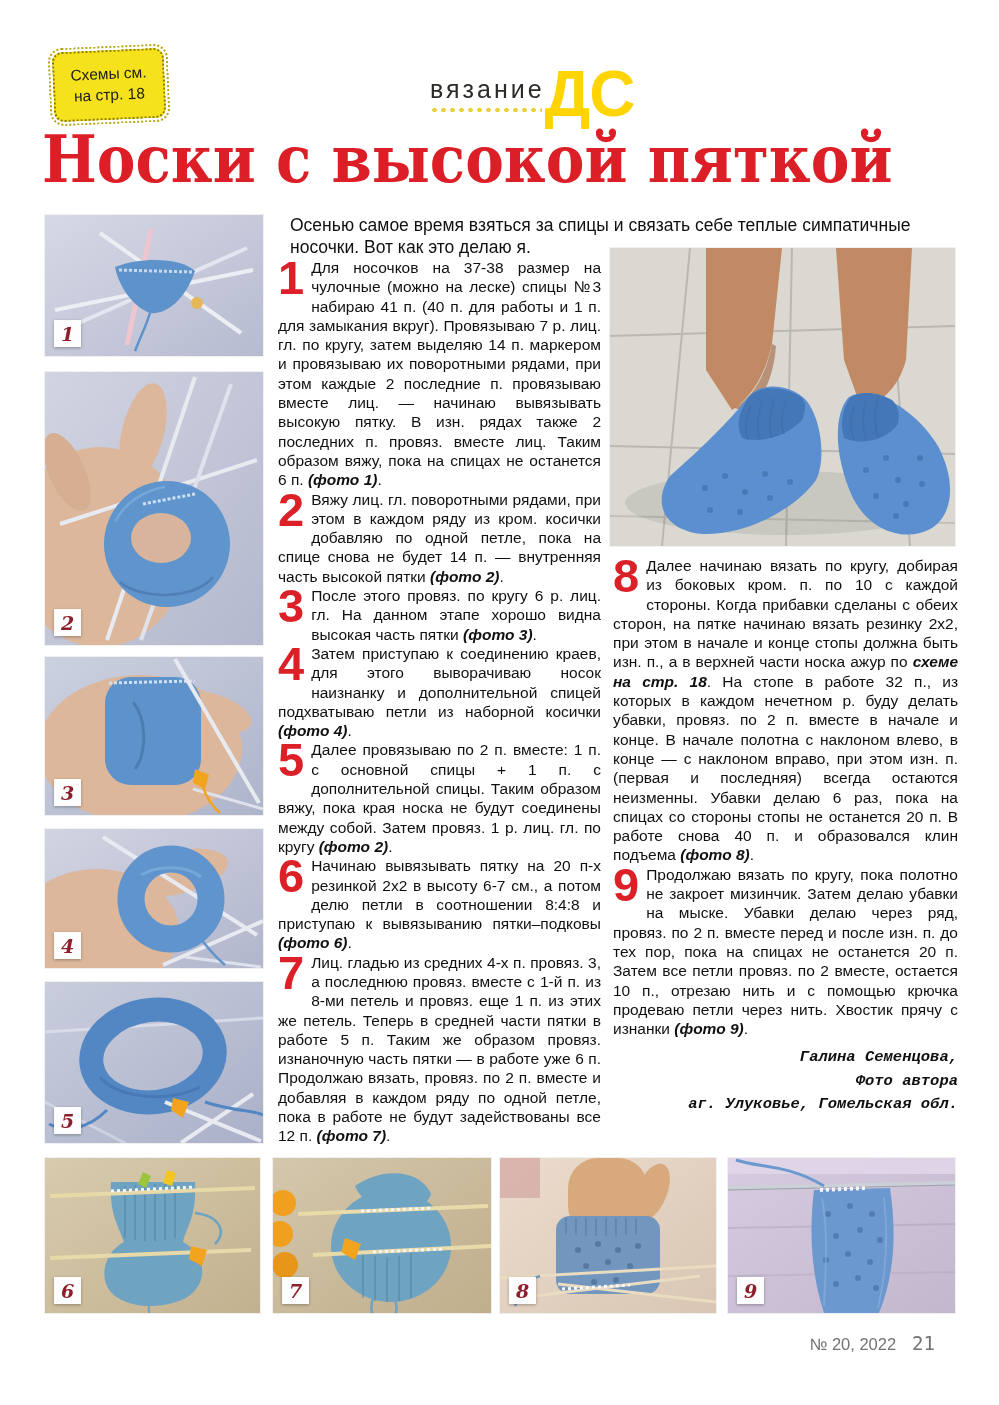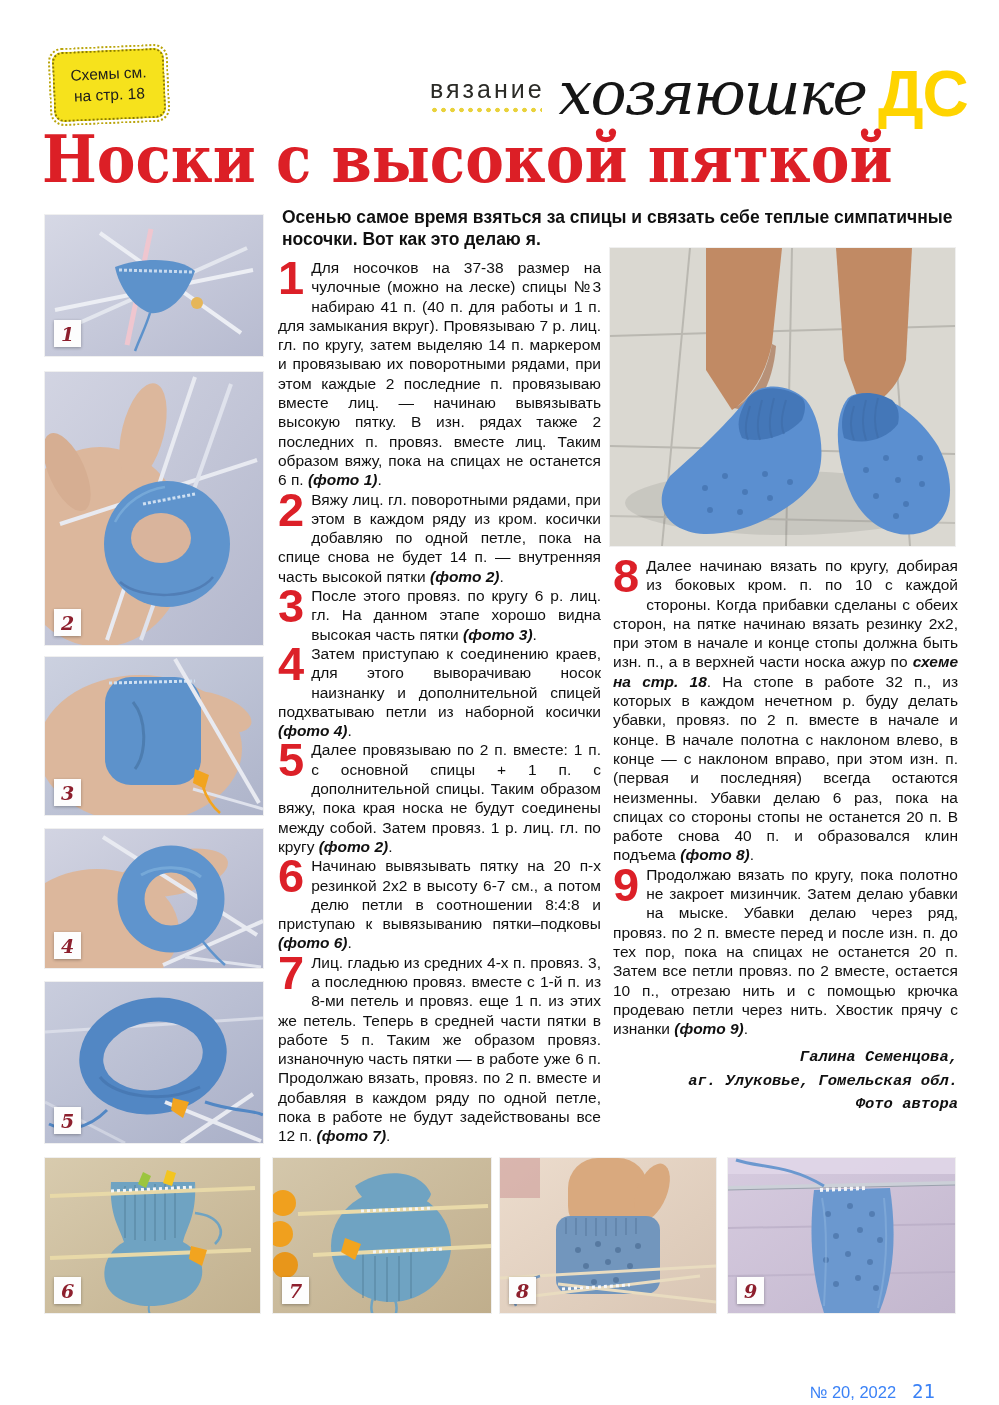--- a/index.html
+++ b/index.html
@@ -16,21 +16,21 @@
   .m-section{font-size:25px;letter-spacing:3px;color:#2b2b27;}
   .zigzag{width:112px;height:8px;margin-top:2px;
           background-image:radial-gradient(circle,#e9d23c 2px,rgba(0,0,0,0) 2.6px);
           background-size:9px 8px;background-repeat:repeat-x;}
   .m-name{font-family:"DejaVu Serif",serif;font-style:italic;font-size:60px;line-height:.95;
           color:#161616;margin:0 12px 0 14px;letter-spacing:-2px;}
   .m-suffix{font-size:64px;font-weight:800;color:#ffd400;line-height:.8;letter-spacing:-1px;margin-bottom:2px;}
   .title{position:absolute;left:42px;top:122px;width:930px;margin:0;white-space:nowrap;
          font-family:"DejaVu Serif",serif;font-weight:bold;font-size:58px;color:#dc1f26;
          letter-spacing:0px;transform:scaleY(1.12);transform-origin:top left;}
-  .intro{position:absolute;left:278px;top:202px;width:690px;margin:4px;font-weight:bold;
+  .intro{position:absolute;left:278px;top:202px;width:690px;margin:12px;font-weight:normal;
          font-size:17.5px;line-height:1.28;color:#101010;}
 
   
   .fig{position:absolute;box-shadow:0 0 0 1px rgba(0,0,0,.06);}
   .fig svg{display:block;width:100%;height:100%;}
   .pnum{position:absolute;left:9px;bottom:9px;width:27px;height:27px;background:#fdfdfd;
         display:flex;align-items:center;justify-content:center;
         font-family:"DejaVu Serif",serif;font-style:italic;font-weight:bold;font-size:19px;color:#8d1f2d;
         box-shadow:0 1px 3px rgba(0,0,0,.3);}
   #fig1{left:45px;top:215px;width:218px;height:141px;}
@@ -49,40 +49,39 @@
        hyphens:auto;-webkit-hyphens:auto;}
   .col-mid{left:278px;top:258px;width:323px;}
   .col-right{left:613px;top:556px;width:345px;}
   .steptext{margin:0;}
   .stepnum{float:left;font-size:47px;line-height:38px;font-weight:bold;color:#dc2028;
            margin:1px 7px 0 0;}
   .bseg{font-weight:bold;font-style:italic;}
   .credits{margin-top:8px;text-align:right;font-style:italic;font-weight:bold;font-size:15.5px;line-height:1.5;font-family:Liberation Mono, monospace;}
 
   
-  .footer{position:absolute;right:64px;top:1380px;display:flex;align-items:baseline;color:#3b82f6;}
+  .footer{position:absolute;right:64px;top:1332px;display:flex;align-items:baseline;color:#737373;}
   .footer .issue{font-size:16.5px;}
   .footer .pageno{font-family:"DejaVu Sans Mono",monospace;font-size:19px;margin-left:16px;}
 </style>
 </head>
 <body>
 
 <div class="page">
 
   <div class="badge">
     <div>Схемы см.</div>
     <div>на стр. 18</div>
   </div>
 
   <div class="masthead">
     <div class="m-section-wrap">
       <span class="m-section">вязание</span>
       <span class="zigzag"></span>
     </div>
-    <span class="m-name">хозяюшке</span>
     <span class="m-suffix">ДС</span>
   </div>
 
   <h1 class="title">Носки с высокой пяткой</h1>
 
   <p class="intro">Осенью самое время взяться за спицы и связать себе теплые симпатичные носочки. Вот как это делаю я.</p>
 
   <div class="fig" id="fig1">
     <svg viewBox="0 0 218 141" preserveAspectRatio="none">
       <defs>
@@ -254,22 +253,22 @@
       <p class="steptext"><span class="stepnum">7</span><span>Лиц. гладью из средних 4-х п. провяз. 3, а последнюю провяз. вместе с 1-й п. из 8-ми петель и провяз. еще 1 п. из этих же петель. Теперь в средней части пятки в работе 5 п. Таким же образом провяз. изнаночную часть пятки — в работе уже 6 п. Продолжаю вязать, провяз. по 2 п. вместе и добавляя в каждом ряду по одной петле, пока в работе не будут задействованы все 12 п. </span><span class="bseg">(фото 7)</span><span>.</span></p>
     </div>
 
   <div class="col col-right">
     <div>
         <p class="steptext"><span class="stepnum">8</span><span>Далее начинаю вязать по кругу, добирая из боковых кром. п. по 10 с каждой стороны. Когда прибавки сделаны с обеих сторон, на пятке начинаю вязать резинку 2х2, при этом в начале и конце стопы должна быть изн. п., а в верхней части носка ажур по </span><span class="bseg">схеме на стр. 18</span><span>. На стопе в работе 32 п., из которых в каждом нечетном р. буду делать убавки, провяз. по 2 п. вместе в начале и конце. В начале полотна с наклоном влево, в конце — с наклоном вправо, при этом изн. п. (первая и последняя) всегда остаются неизменны. Убавки делаю 6 раз, пока на спицах со стороны стопы не останется 20 п. В работе снова 40 п. и образовался клин подъема </span><span class="bseg">(фото 8)</span><span>.</span></p>
         <p class="steptext"><span class="stepnum">9</span><span>Продолжаю вязать по кругу, пока полотно не закроет мизинчик. Затем делаю убавки на мыске. Убавки делаю через ряд, провяз. по 2 п. вместе перед и после изн. п. до тех пор, пока на спицах не останется 20 п. Затем все петли провяз. по 2 вместе, остается 10 п., отрезаю нить и с помощью крючка продеваю петли через нить. Хвостик прячу с изнанки </span><span class="bseg">(фото 9)</span><span>.</span></p>
       </div>
     <div class="credits">
       <div>Галина Семенцова,</div>
+      <div>Фото автора</div>
       <div>аг. Улуковье, Гомельская обл.</div>
-      <div>Фото автора</div>
     </div>
   </div>
 
   <div class="fig" id="fig6">
     <svg viewBox="0 0 215 155" preserveAspectRatio="none">
       <defs>
           <linearGradient id="g6" x1="0" y1="0" x2="1" y2="1">
         <stop offset="0" stop-color="#d8cbae"></stop>
             <stop offset="1" stop-color="#c2b18f"></stop>
           </linearGradient>

